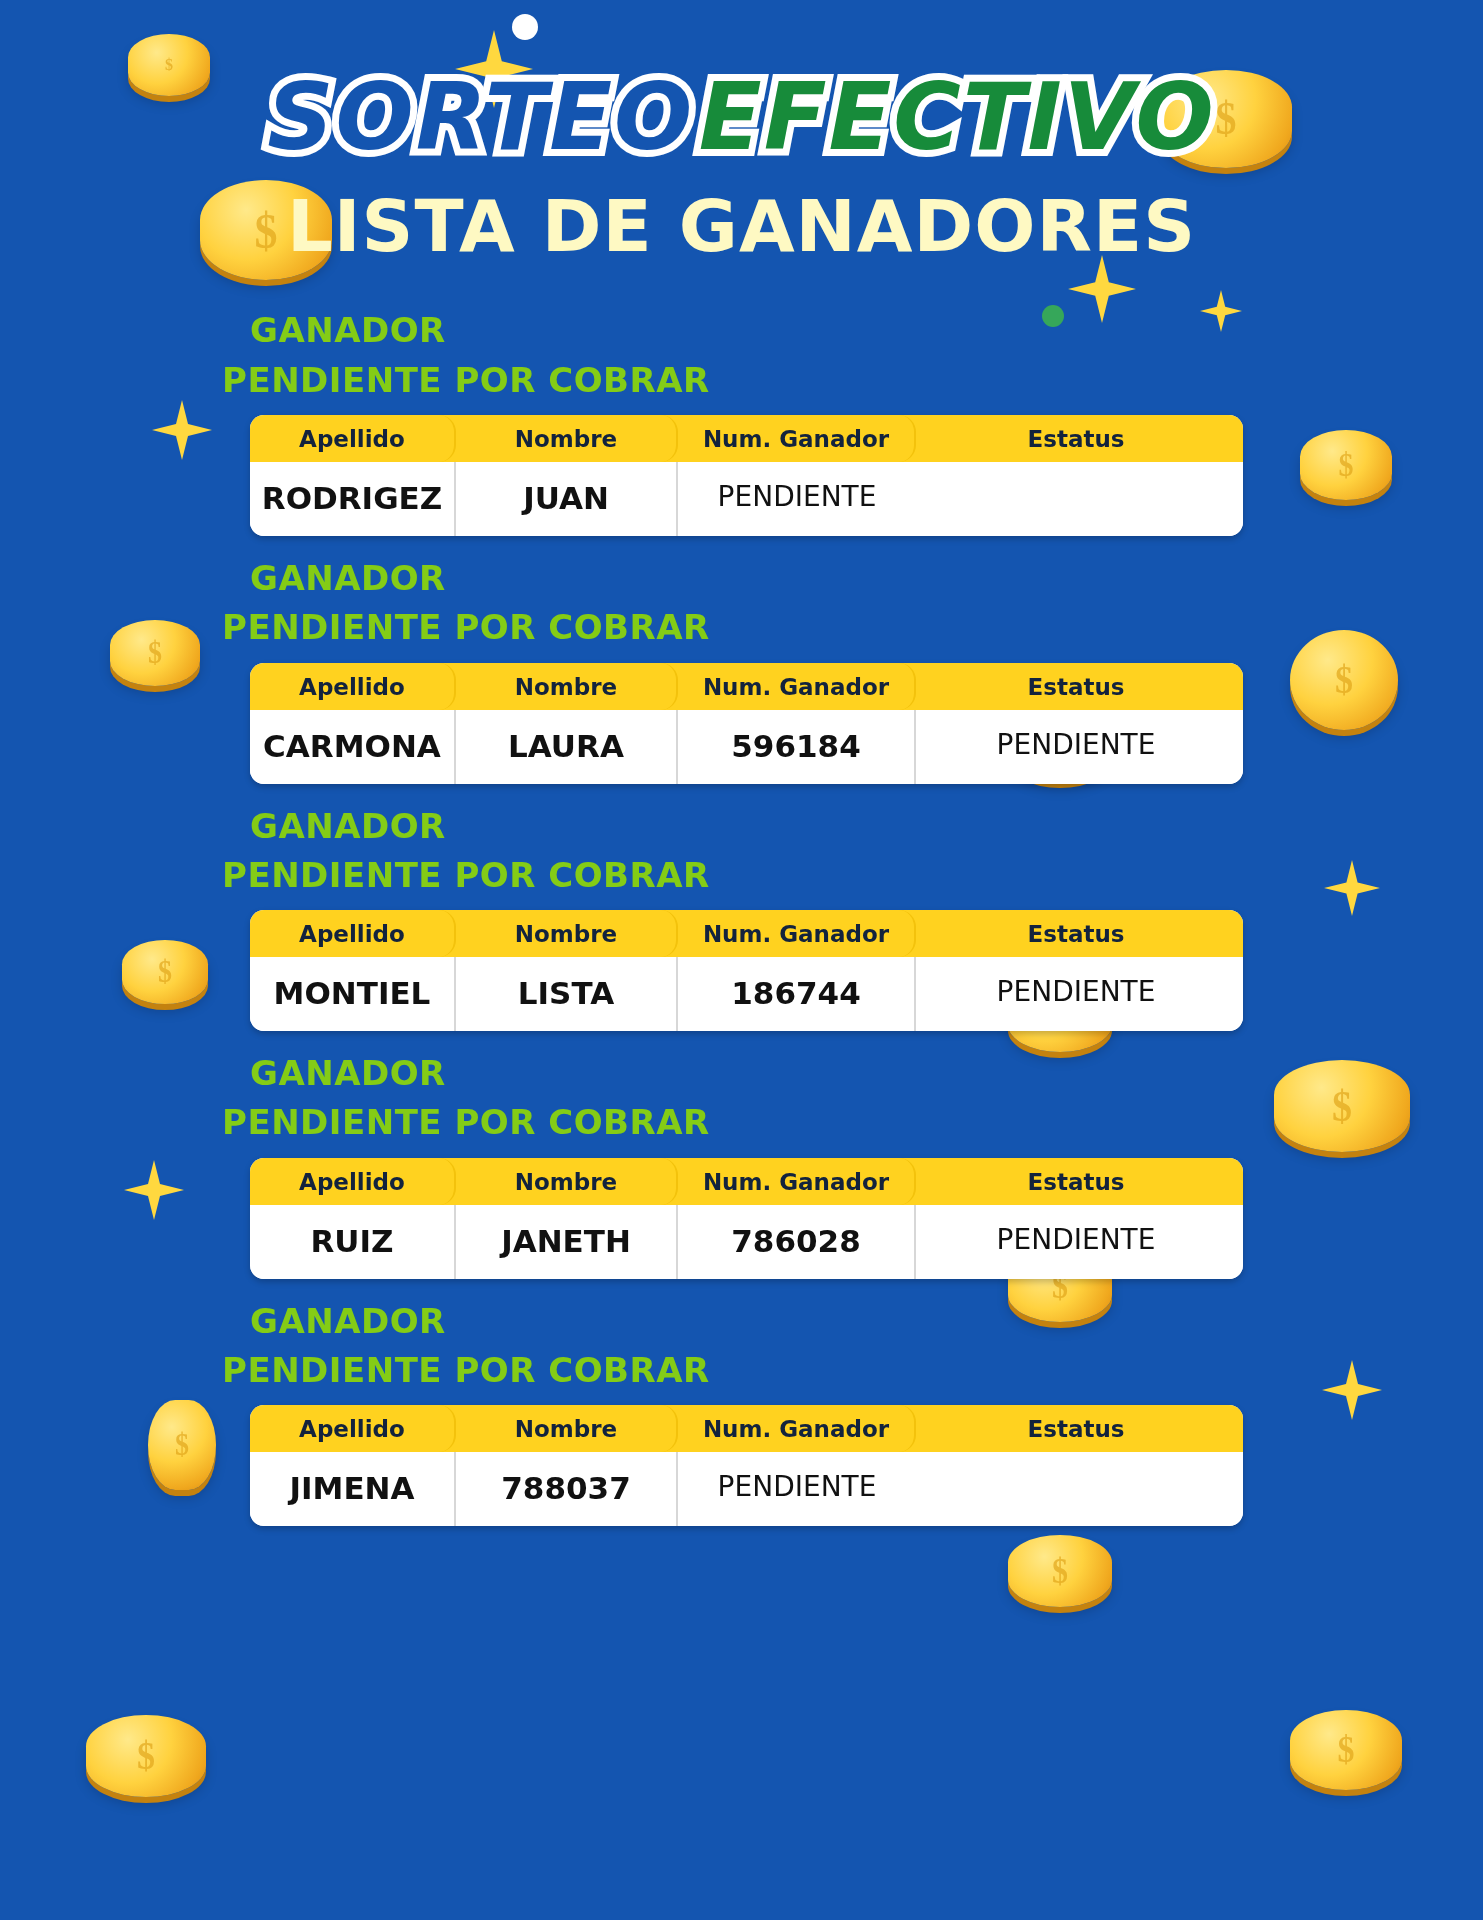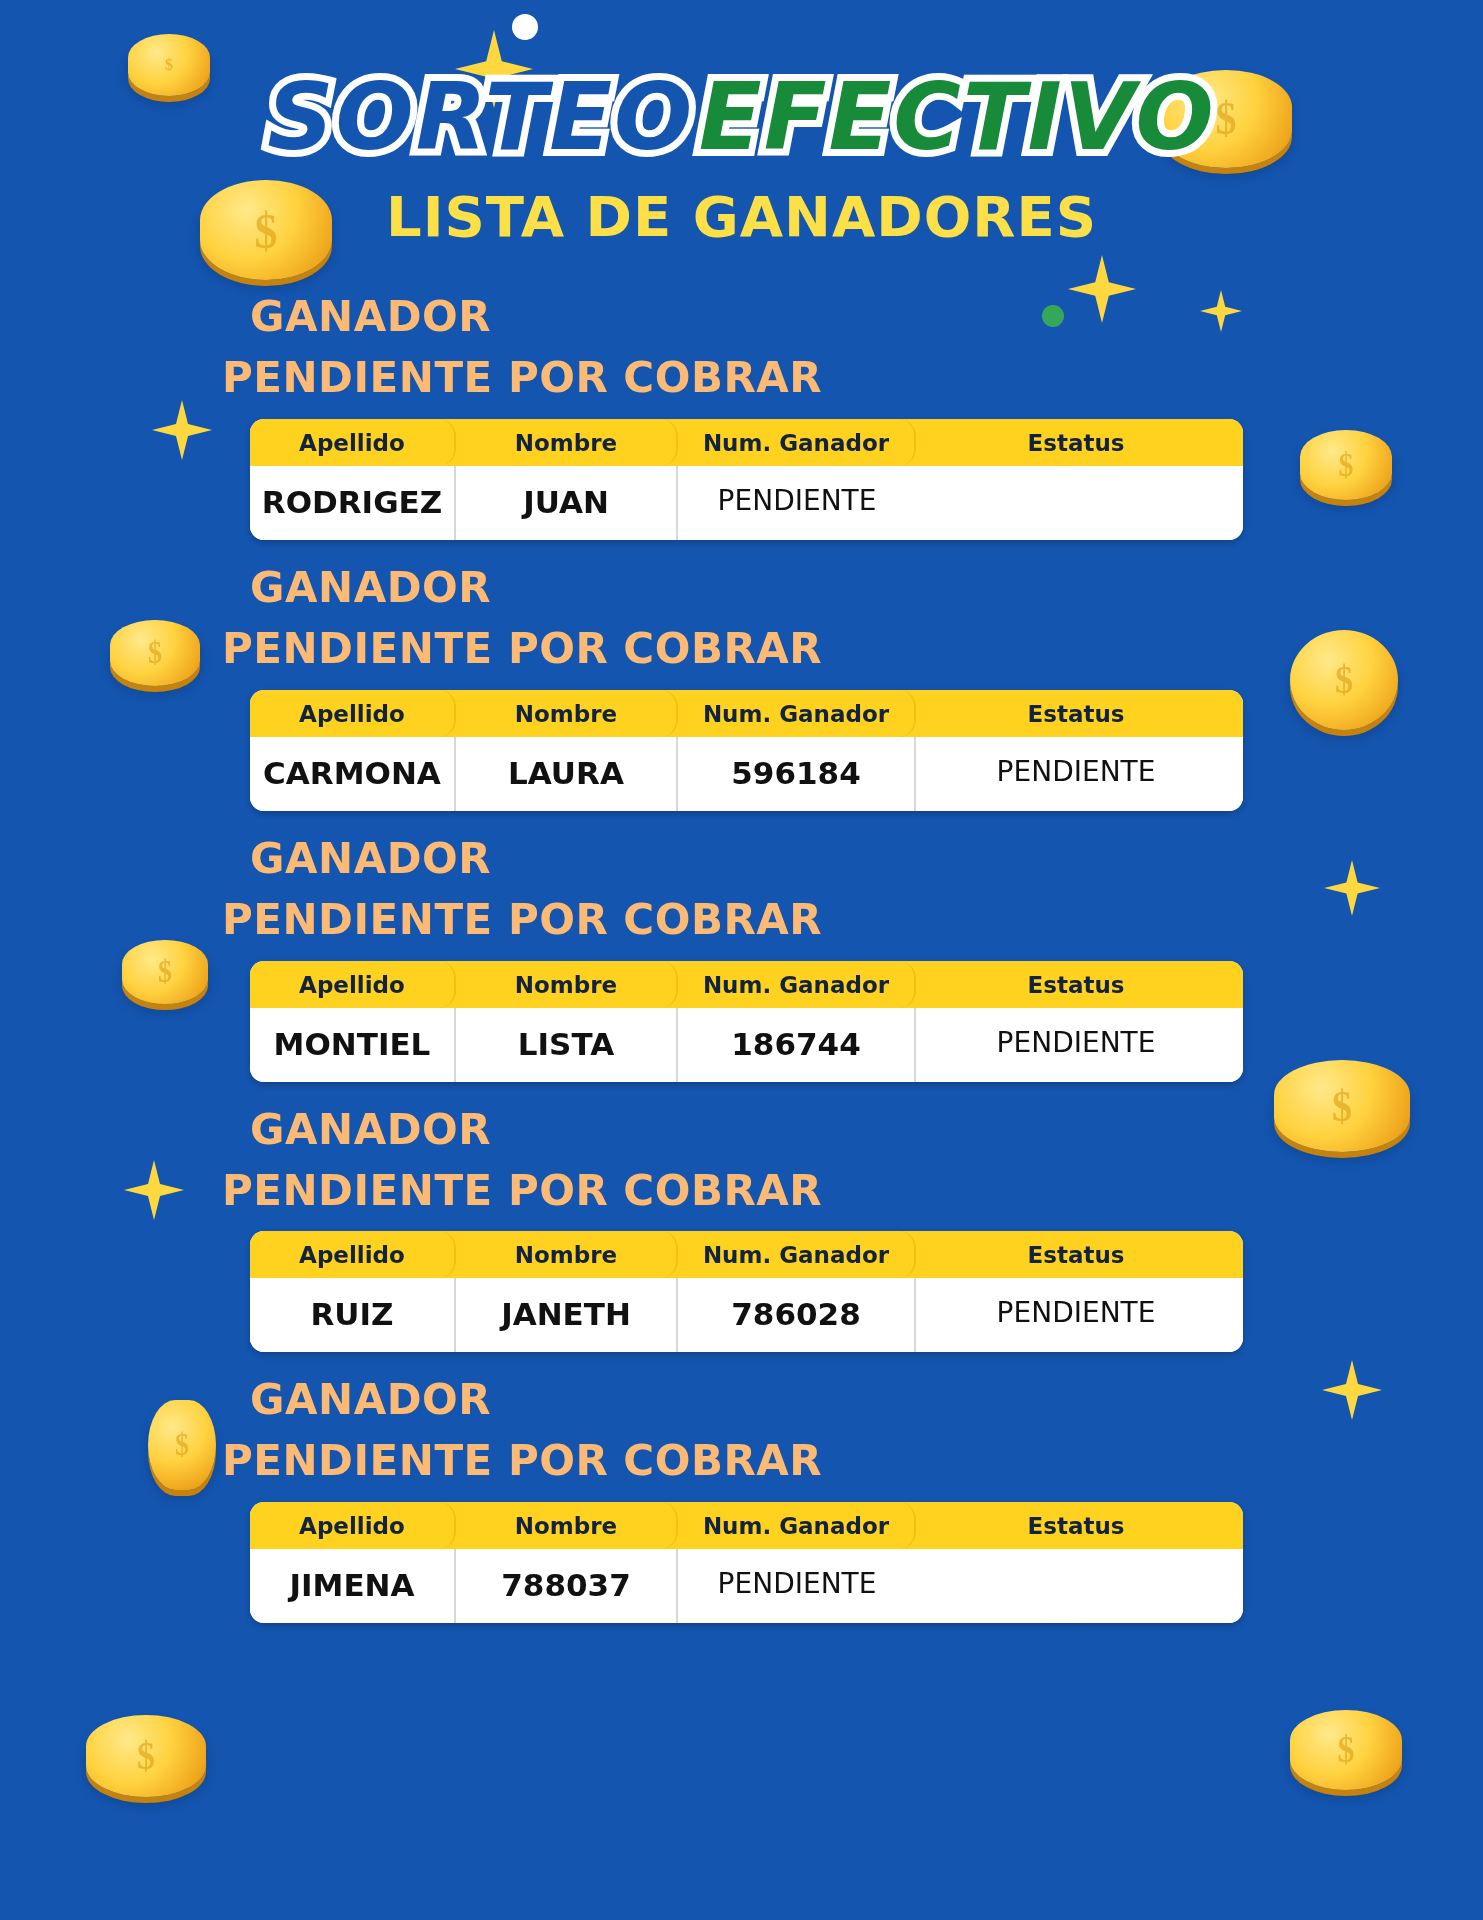--- a/index.html
+++ b/index.html
@@ -82,40 +82,40 @@
   }
   .logo-line2 {
     font-size: 92px;
     color: #178b3a;
     -webkit-text-stroke: 14px #ffffff;
     paint-order: stroke fill;
     margin-top: 6px;
   }
   .subtitle {
     text-align: center;
-    color: #fde047;
-    font-size: 56px;
+    color: #fef9c3;
+    font-size: 72px;
     font-weight: bold;
     letter-spacing: 1px;
     margin-top: 22px;
     font-family: "DejaVu Sans", sans-serif;
   }
 
   
   .blocks {
     margin-top: 38px;
     padding: 0 240px 0 250px;
   }
   .block {
     margin-bottom: 18px;
   }
   .block-title {
-    color: #fdba74;
-    font-weight: bold;
-    font-size: 42px;
+    color: #84cc16;
+    font-weight: bold;
+    font-size: 34px;
     letter-spacing: .5px;
     font-family: "DejaVu Sans", sans-serif;
     line-height: 1.45;
   }
   .block-title .l2 {
     display: block;
     margin-left: -28px;
   }
   .table {
     margin-top: 10px;

